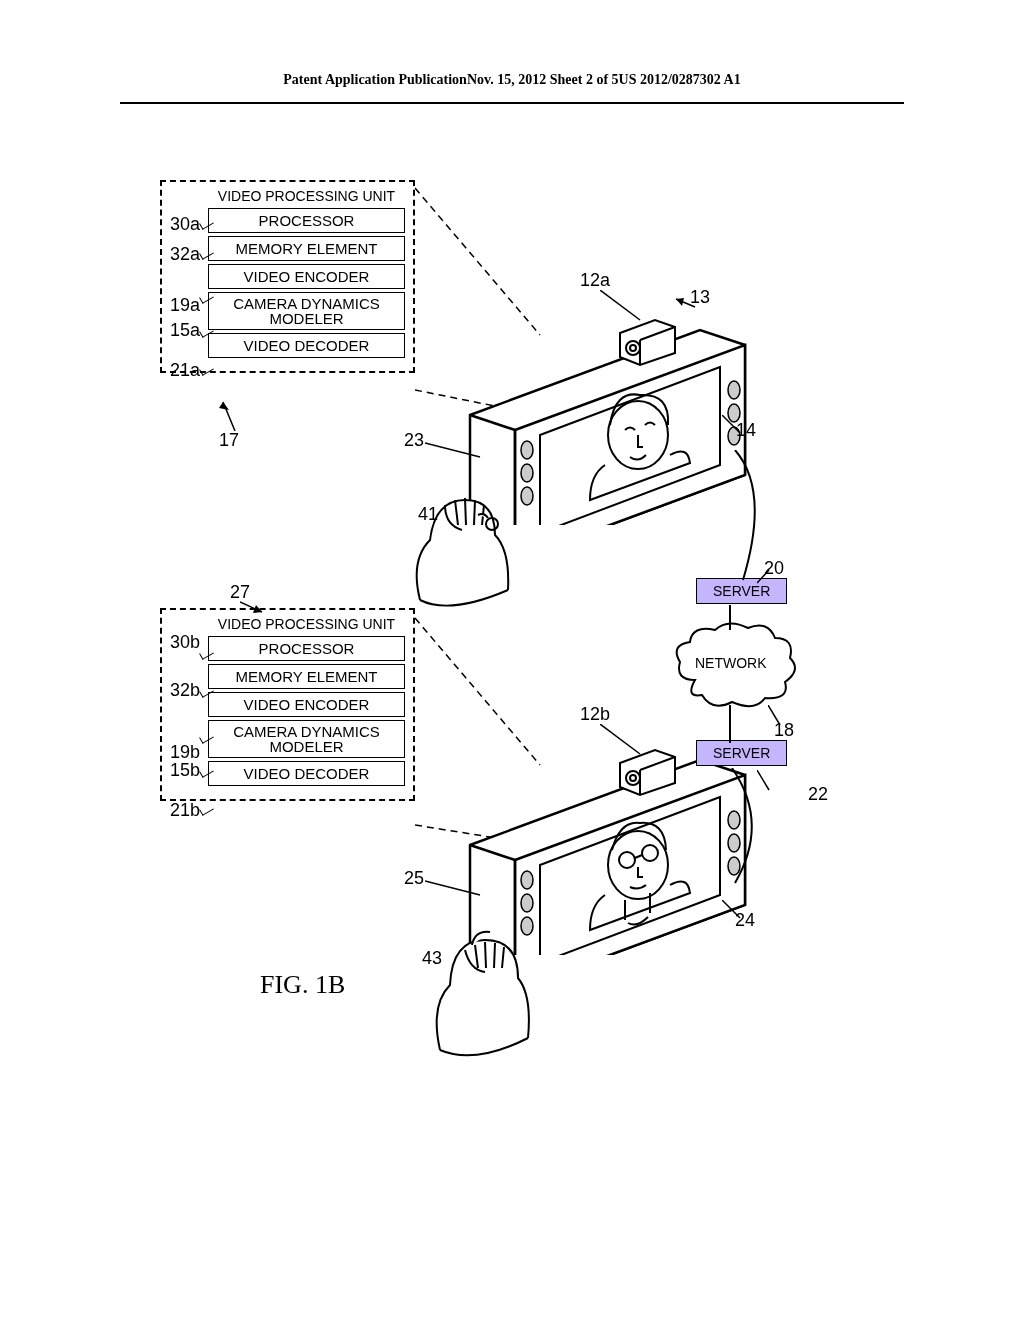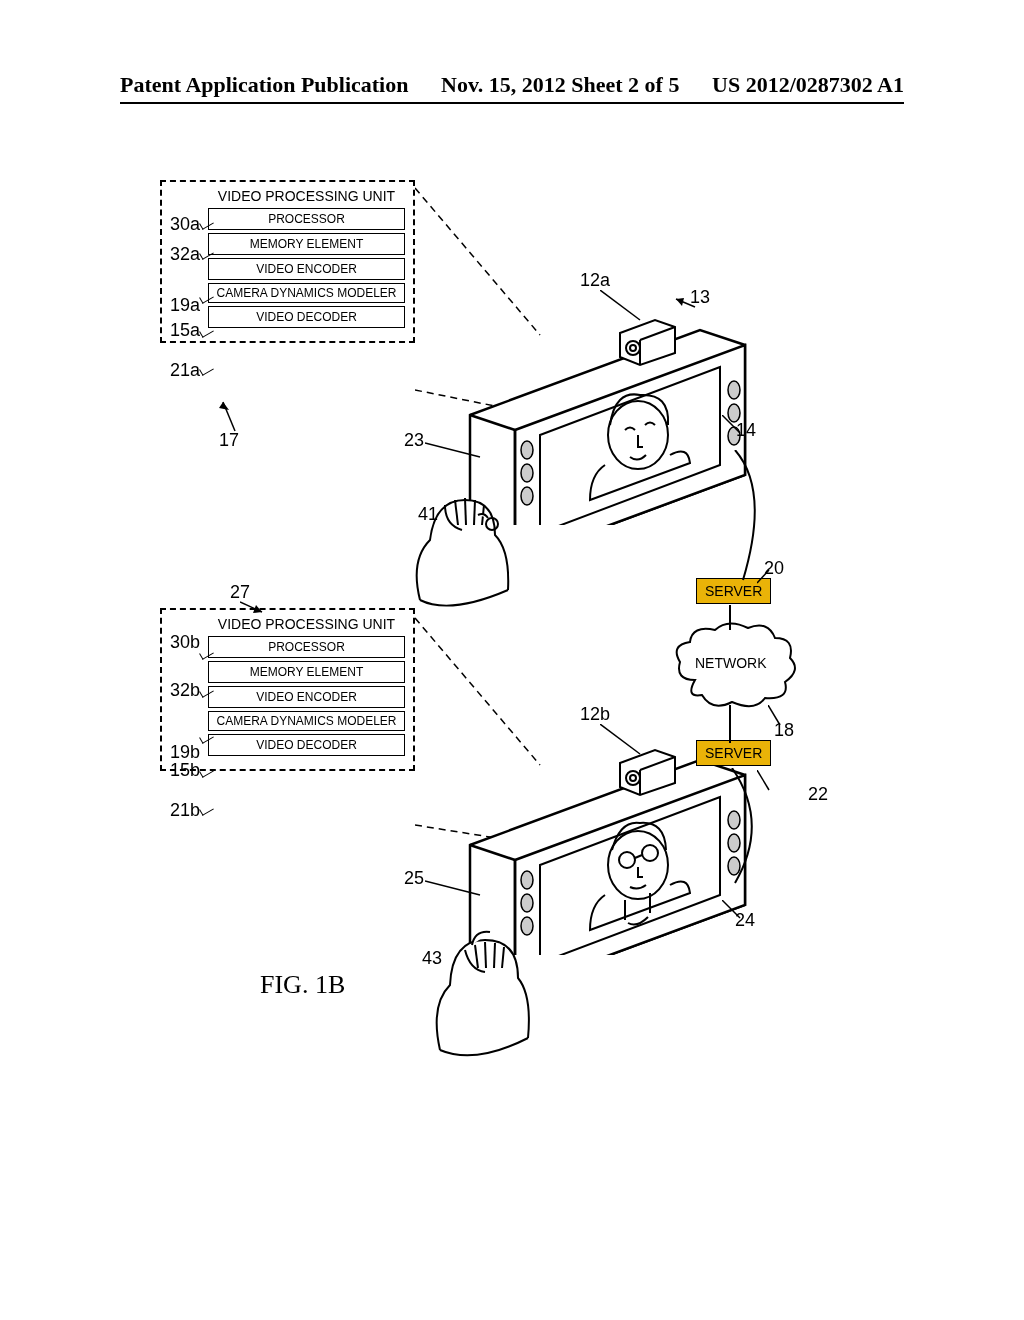--- a/index.html
+++ b/index.html
@@ -12,22 +12,22 @@
     position: relative;
   }
   .page-header {
     position: absolute;
     top: 72px;
     left: 0;
     width: 100%;
     padding: 0 120px;
     box-sizing: border-box;
     display: flex;
-    justify-content: space-between;
-    font-size: 22px;
+    justify-content: center;
+    font-size: 14px;
     font-weight: bold;
   }
   .header-rule {
     position: absolute;
     top: 102px;
     left: 120px;
     width: 784px;
     border-top: 2px solid #000;
   }
   .figure-container {
@@ -46,40 +46,40 @@
     font-family: Arial, sans-serif;
   }
   .vpu-title {
     font-size: 14px;
     margin-bottom: 4px;
   }
   .sub-box {
     border: 1.5px solid #000;
     padding: 3px 6px;
     margin-bottom: 3px;
-    font-size: 12px;
+    font-size: 15px;
   }
   .ref-label {
     position: absolute;
     font-family: Arial, sans-serif;
     font-size: 18px;
   }
   .fig-caption {
     position: absolute;
     font-family: "Times New Roman", serif;
     font-size: 26px;
   }
   .server-box {
     position: absolute;
     border: 1.5px solid #000;
     font-family: Arial, sans-serif;
     font-size: 14px;
-    padding: 4px 8px;
+    padding: 4px 16px;
     text-align: center;
-    background: #eab308;
+    background: #c4b5fd;
   }
   .network-cloud {
     position: absolute;
     font-family: Arial, sans-serif;
     font-size: 14px;
     text-align: center;
   }
   svg { position: absolute; }
   .tick {
     position: absolute;

